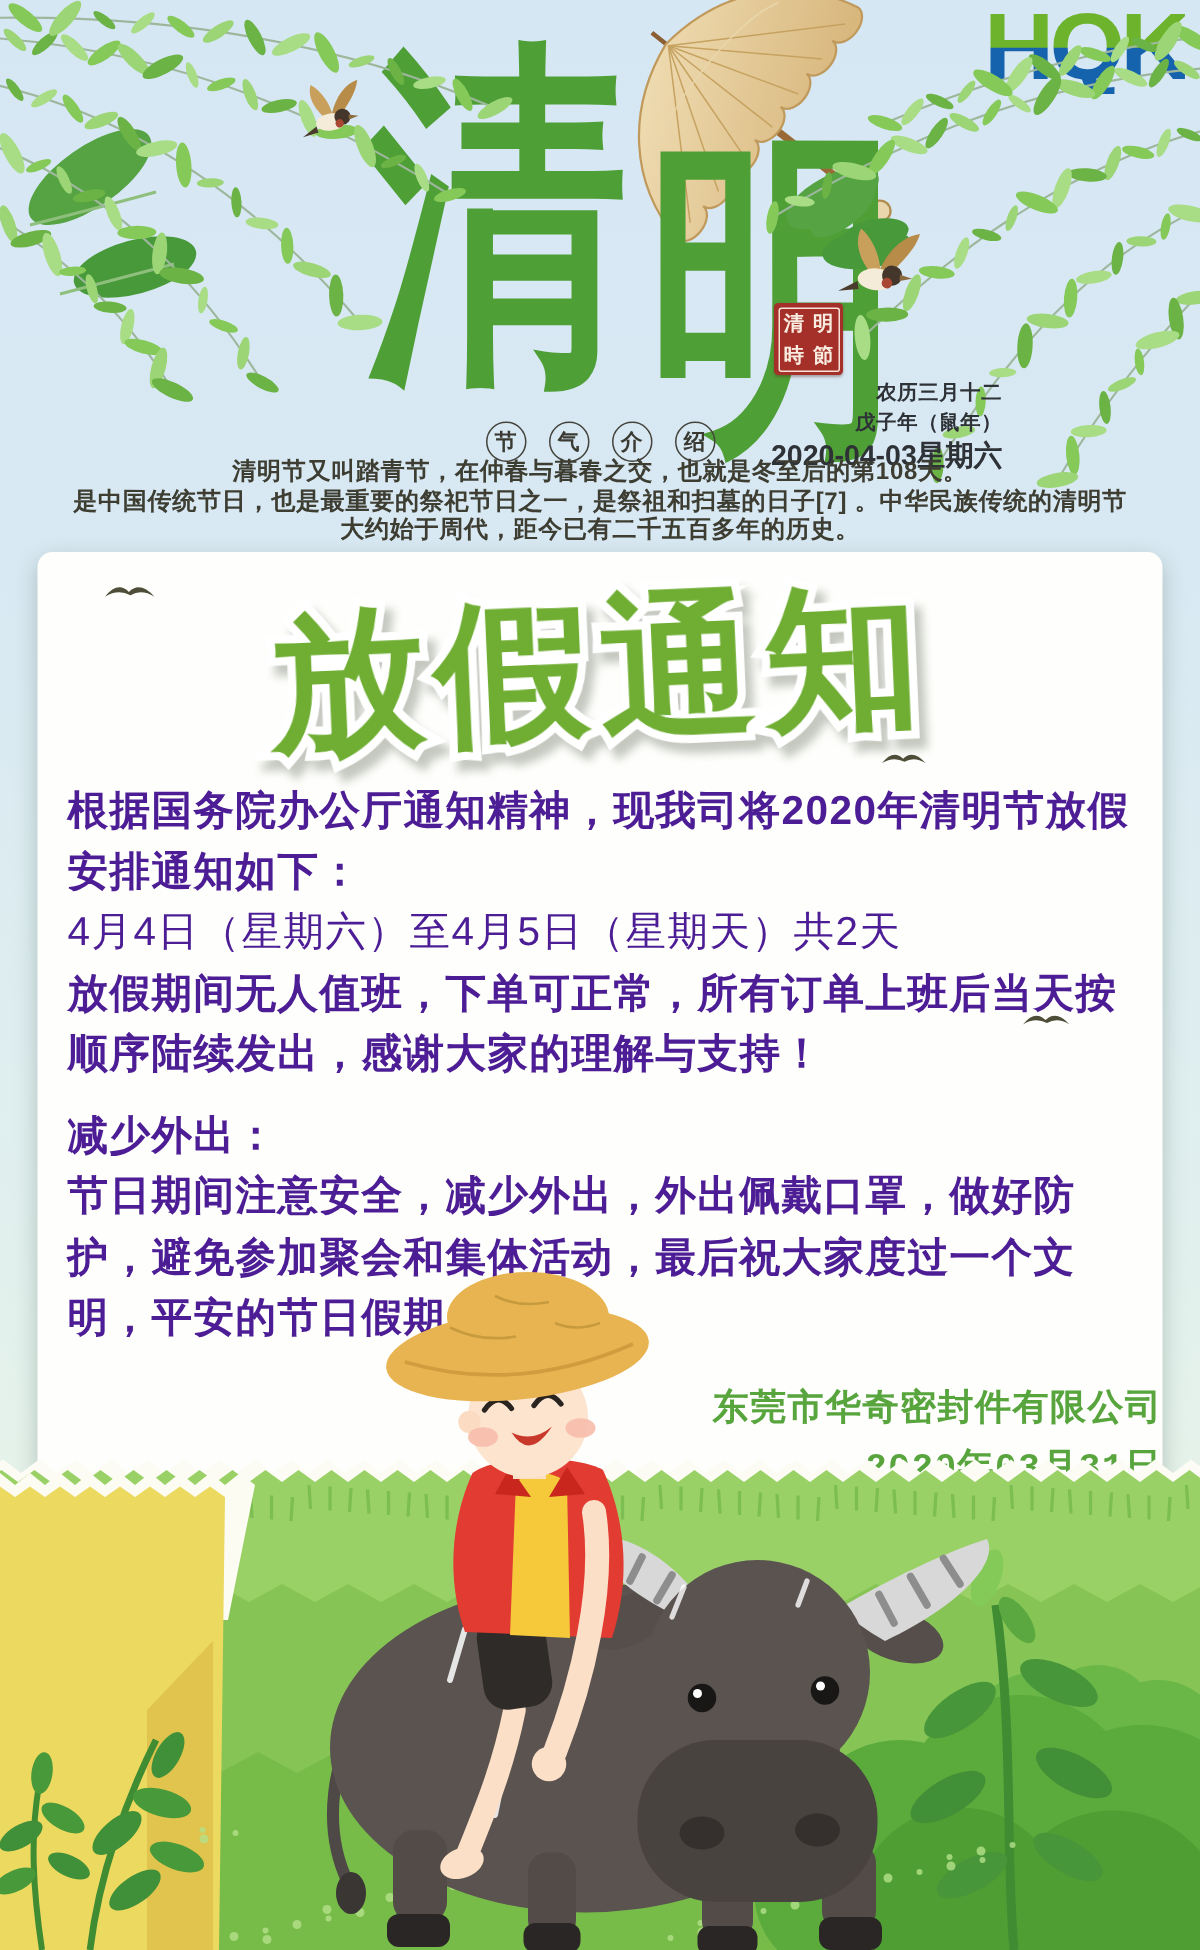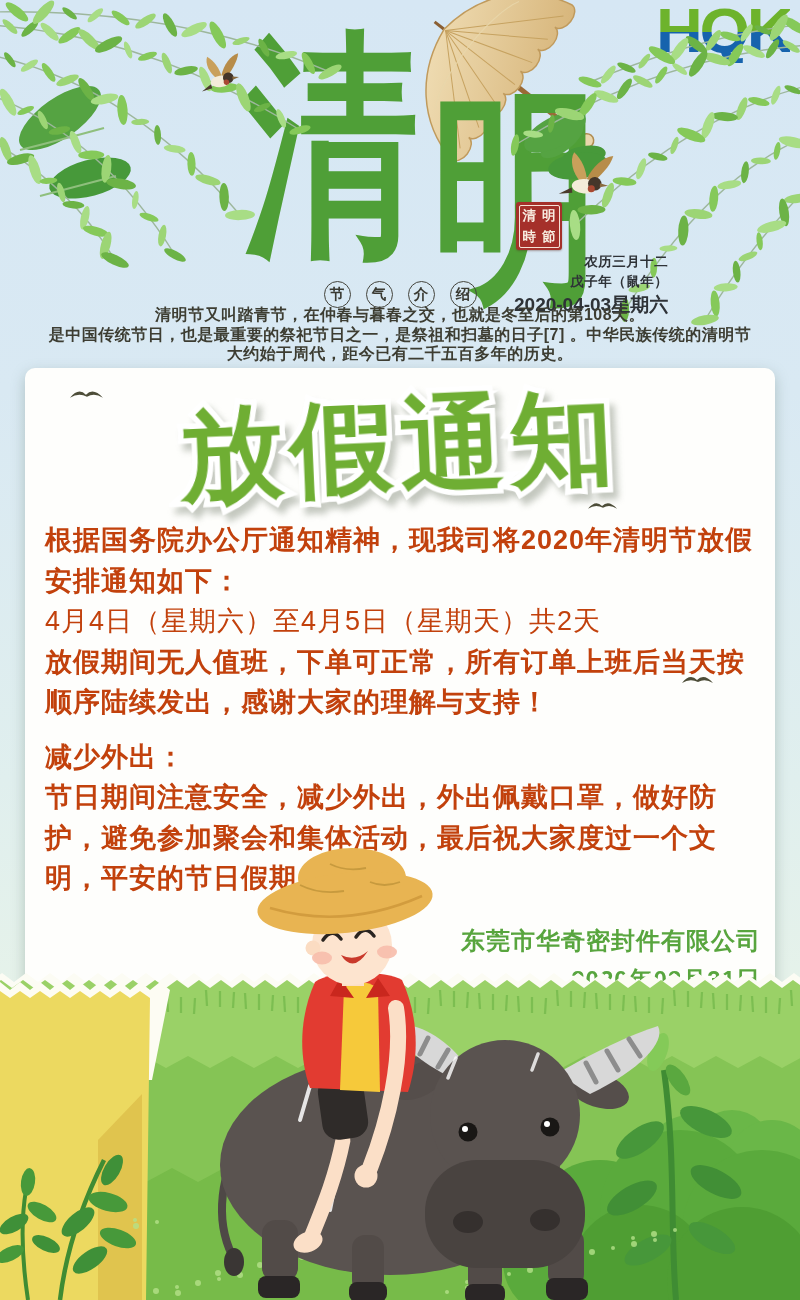--- a/index.html
+++ b/index.html
@@ -43,27 +43,27 @@
 
   
   .intro{position:absolute;left:0;top:305px;width:100%;text-align:center;z-index:3;
     color:#3d3d32;font-weight:600;font-size:16px;line-height:19.5px;letter-spacing:.5px;}
 
   
   .card{position:absolute;left:25px;top:368px;width:750px;height:655px;background:#fefefc;
     border-radius:10px;z-index:1;box-shadow:0 5px 14px rgba(120,145,135,.45);}
   .card-title-svg{margin:10px auto 0;}
   .card-title-svg text{font-family:"Liberation Sans",sans-serif;}
-  .body-text{padding:0 20px;color:#c2410c;font-size:27px;line-height:1.5;font-weight:600;letter-spacing:1px;}
+  .body-text{padding:0 20px;color:#4c1d95;font-size:27px;line-height:1.5;font-weight:600;letter-spacing:1px;}
   .body-text p{margin:0;}
   .dates-line{font-weight:400;}
   .tips-head{margin-top:14px !important;font-weight:800;}
   .tips-body{font-weight:800;}
-  .signature{margin-top:22px;padding-right:14px;text-align:right;color:#58a53e;
-    font-size:24px;font-weight:700;line-height:1.65;letter-spacing:1px;}
+  .signature{margin-top:22px;text-align:right;color:#58a53e;
+    font-size:24px;font-weight:700;line-height:1.65;letter-spacing:1px;font-family:Liberation Mono, monospace;}
 
   .scene{position:absolute;left:0;top:830px;z-index:2;}
   .bird{position:absolute;z-index:3;}
 </style>
 </head>
 <body>
 
 <div class="poster">
 
   <svg class="abs" style="left:380px;top:-12px;z-index:1;" width="240" height="220" viewBox="0 0 240 220">

